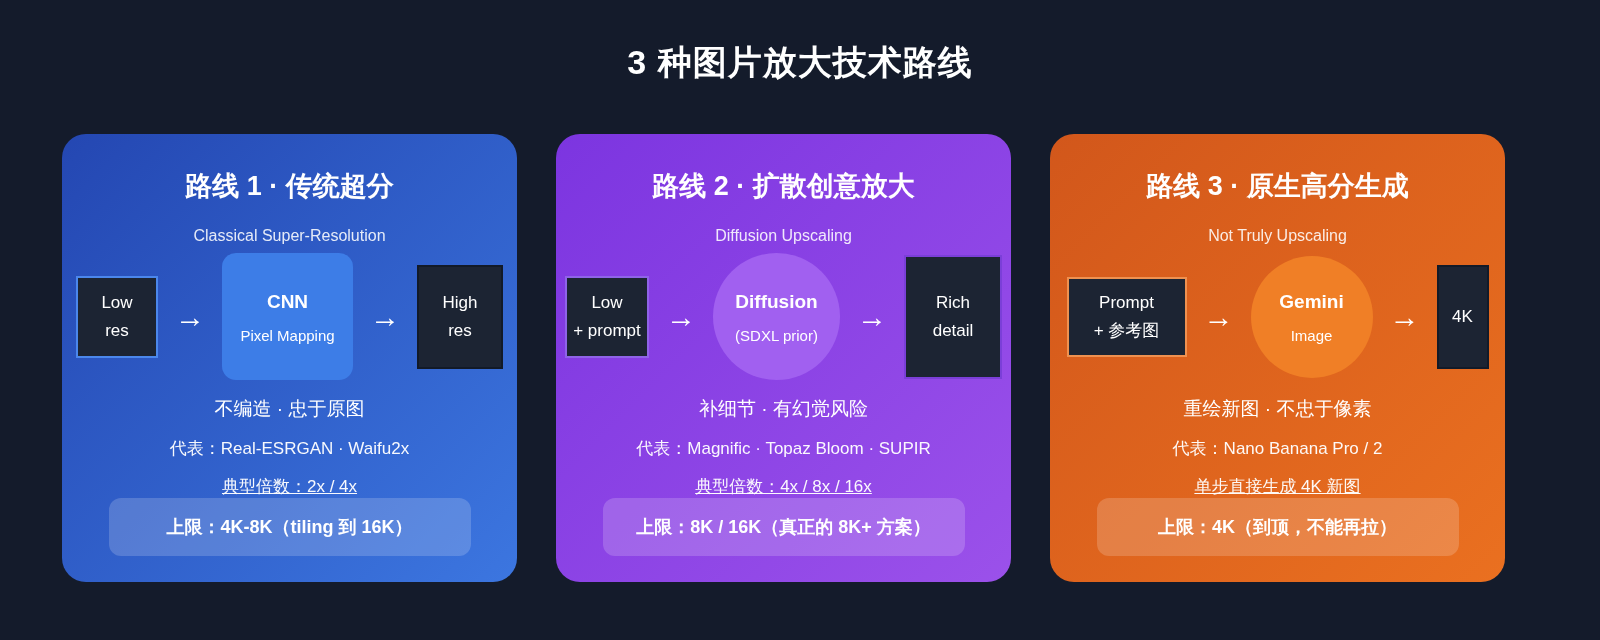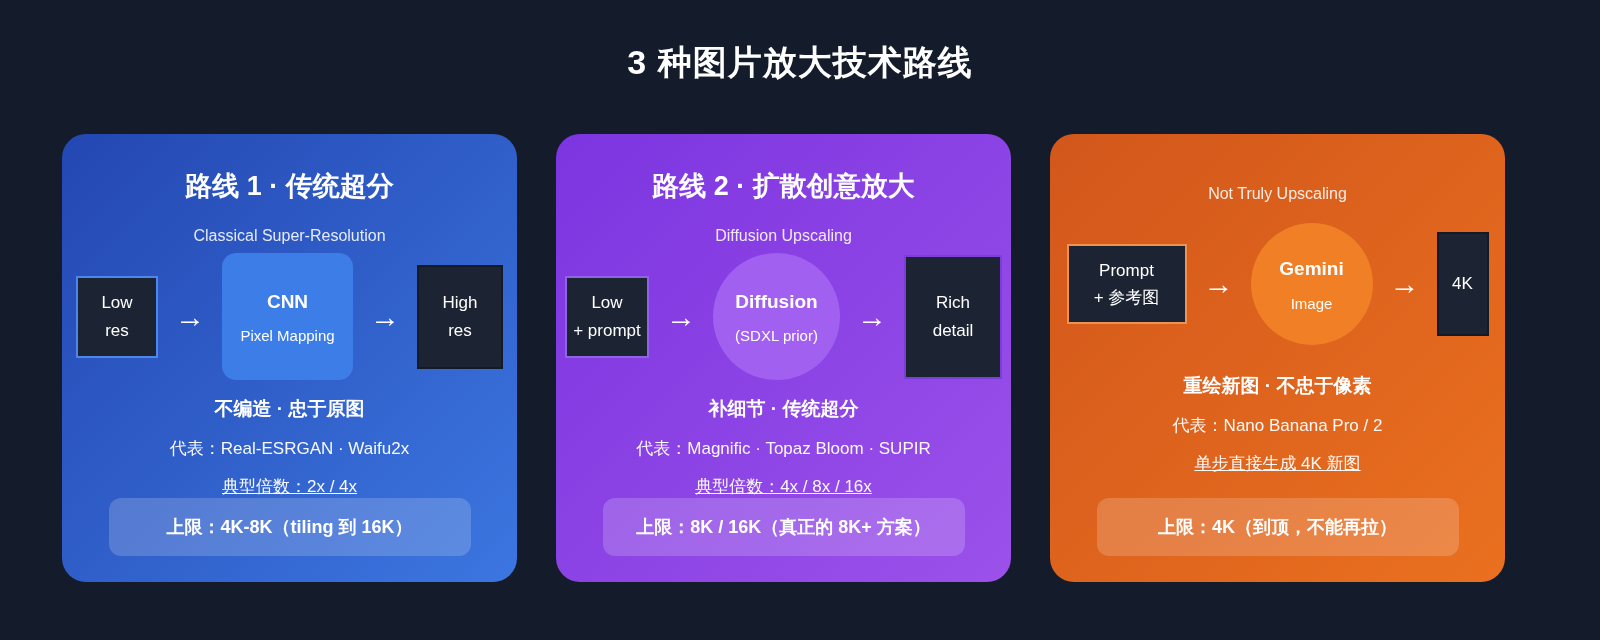--- a/index.html
+++ b/index.html
@@ -67,21 +67,21 @@
 
   .card-3 .input-node  { width: 120px; height: 80px;  border: 2px solid #ef9150; }
   .card-3 .process-node{ width: 122px; height: 122px; border-radius: 50%; background: #f07f26; }
   .card-3 .output-node { width: 52px;  height: 104px;  border: 2px solid #121a28; }
 
   .process-title { font-weight: 700; font-size: 19px; }
   .process-subtitle { font-size: 15px; margin-top: 8px; line-height: 1.4; padding: 0 8px; }
 
   .arrow { font-size: 30px; font-weight: 700; color: #ffffff; }
 
-  .keypoint { font-size: 19px; font-weight: 700; margin-top: 16px; }
+  .keypoint { font-size: 19px; font-weight: 400; margin-top: 16px; }
   .examples { font-size: 17px; margin-top: 15px; color: rgba(255,255,255,0.96); }
   .detail   { font-size: 17px; margin-top: 15px; color: rgba(255,255,255,0.96); text-decoration: underline; }
 
   .limit-pill {
     margin-top: auto;
     width: 362px;
     padding: 17px 6px;
     border-radius: 12px;
     background: rgba(255,255,255,0.18);
     font-size: 18px;
@@ -132,27 +132,28 @@
       <div class="node process-node">
         <div class="process-title">Diffusion</div>
         <div class="process-subtitle">(SDXL prior)</div>
       </div>
       <span class="arrow">→</span>
       <div class="node dark-node output-node">
         <span>Rich</span>
         <span>detail</span>
       </div>
     </div>
-    <div class="keypoint">补细节 · 传统超分</div>
+    <div class="keypoint">补细节 · 有幻觉风险</div>
     <div class="examples">代表：Magnific · Topaz Bloom · SUPIR</div>
     <div class="detail">典型倍数：4x / 8x / 16x</div>
     <div class="limit-pill">上限：8K / 16K（真正的 8K+ 方案）</div>
   </section>
 
   <section class="card card-3">
+    <h2 class="card-title">路线 3 · 原生高分生成</h2>
     <div class="card-subtitle">Not Truly Upscaling</div>
     <div class="flow">
       <div class="node dark-node input-node">
         <span>Prompt</span>
         <span>+ 参考图</span>
       </div>
       <span class="arrow">→</span>
       <div class="node process-node">
         <div class="process-title">Gemini</div>
         <div class="process-subtitle">Image</div>

